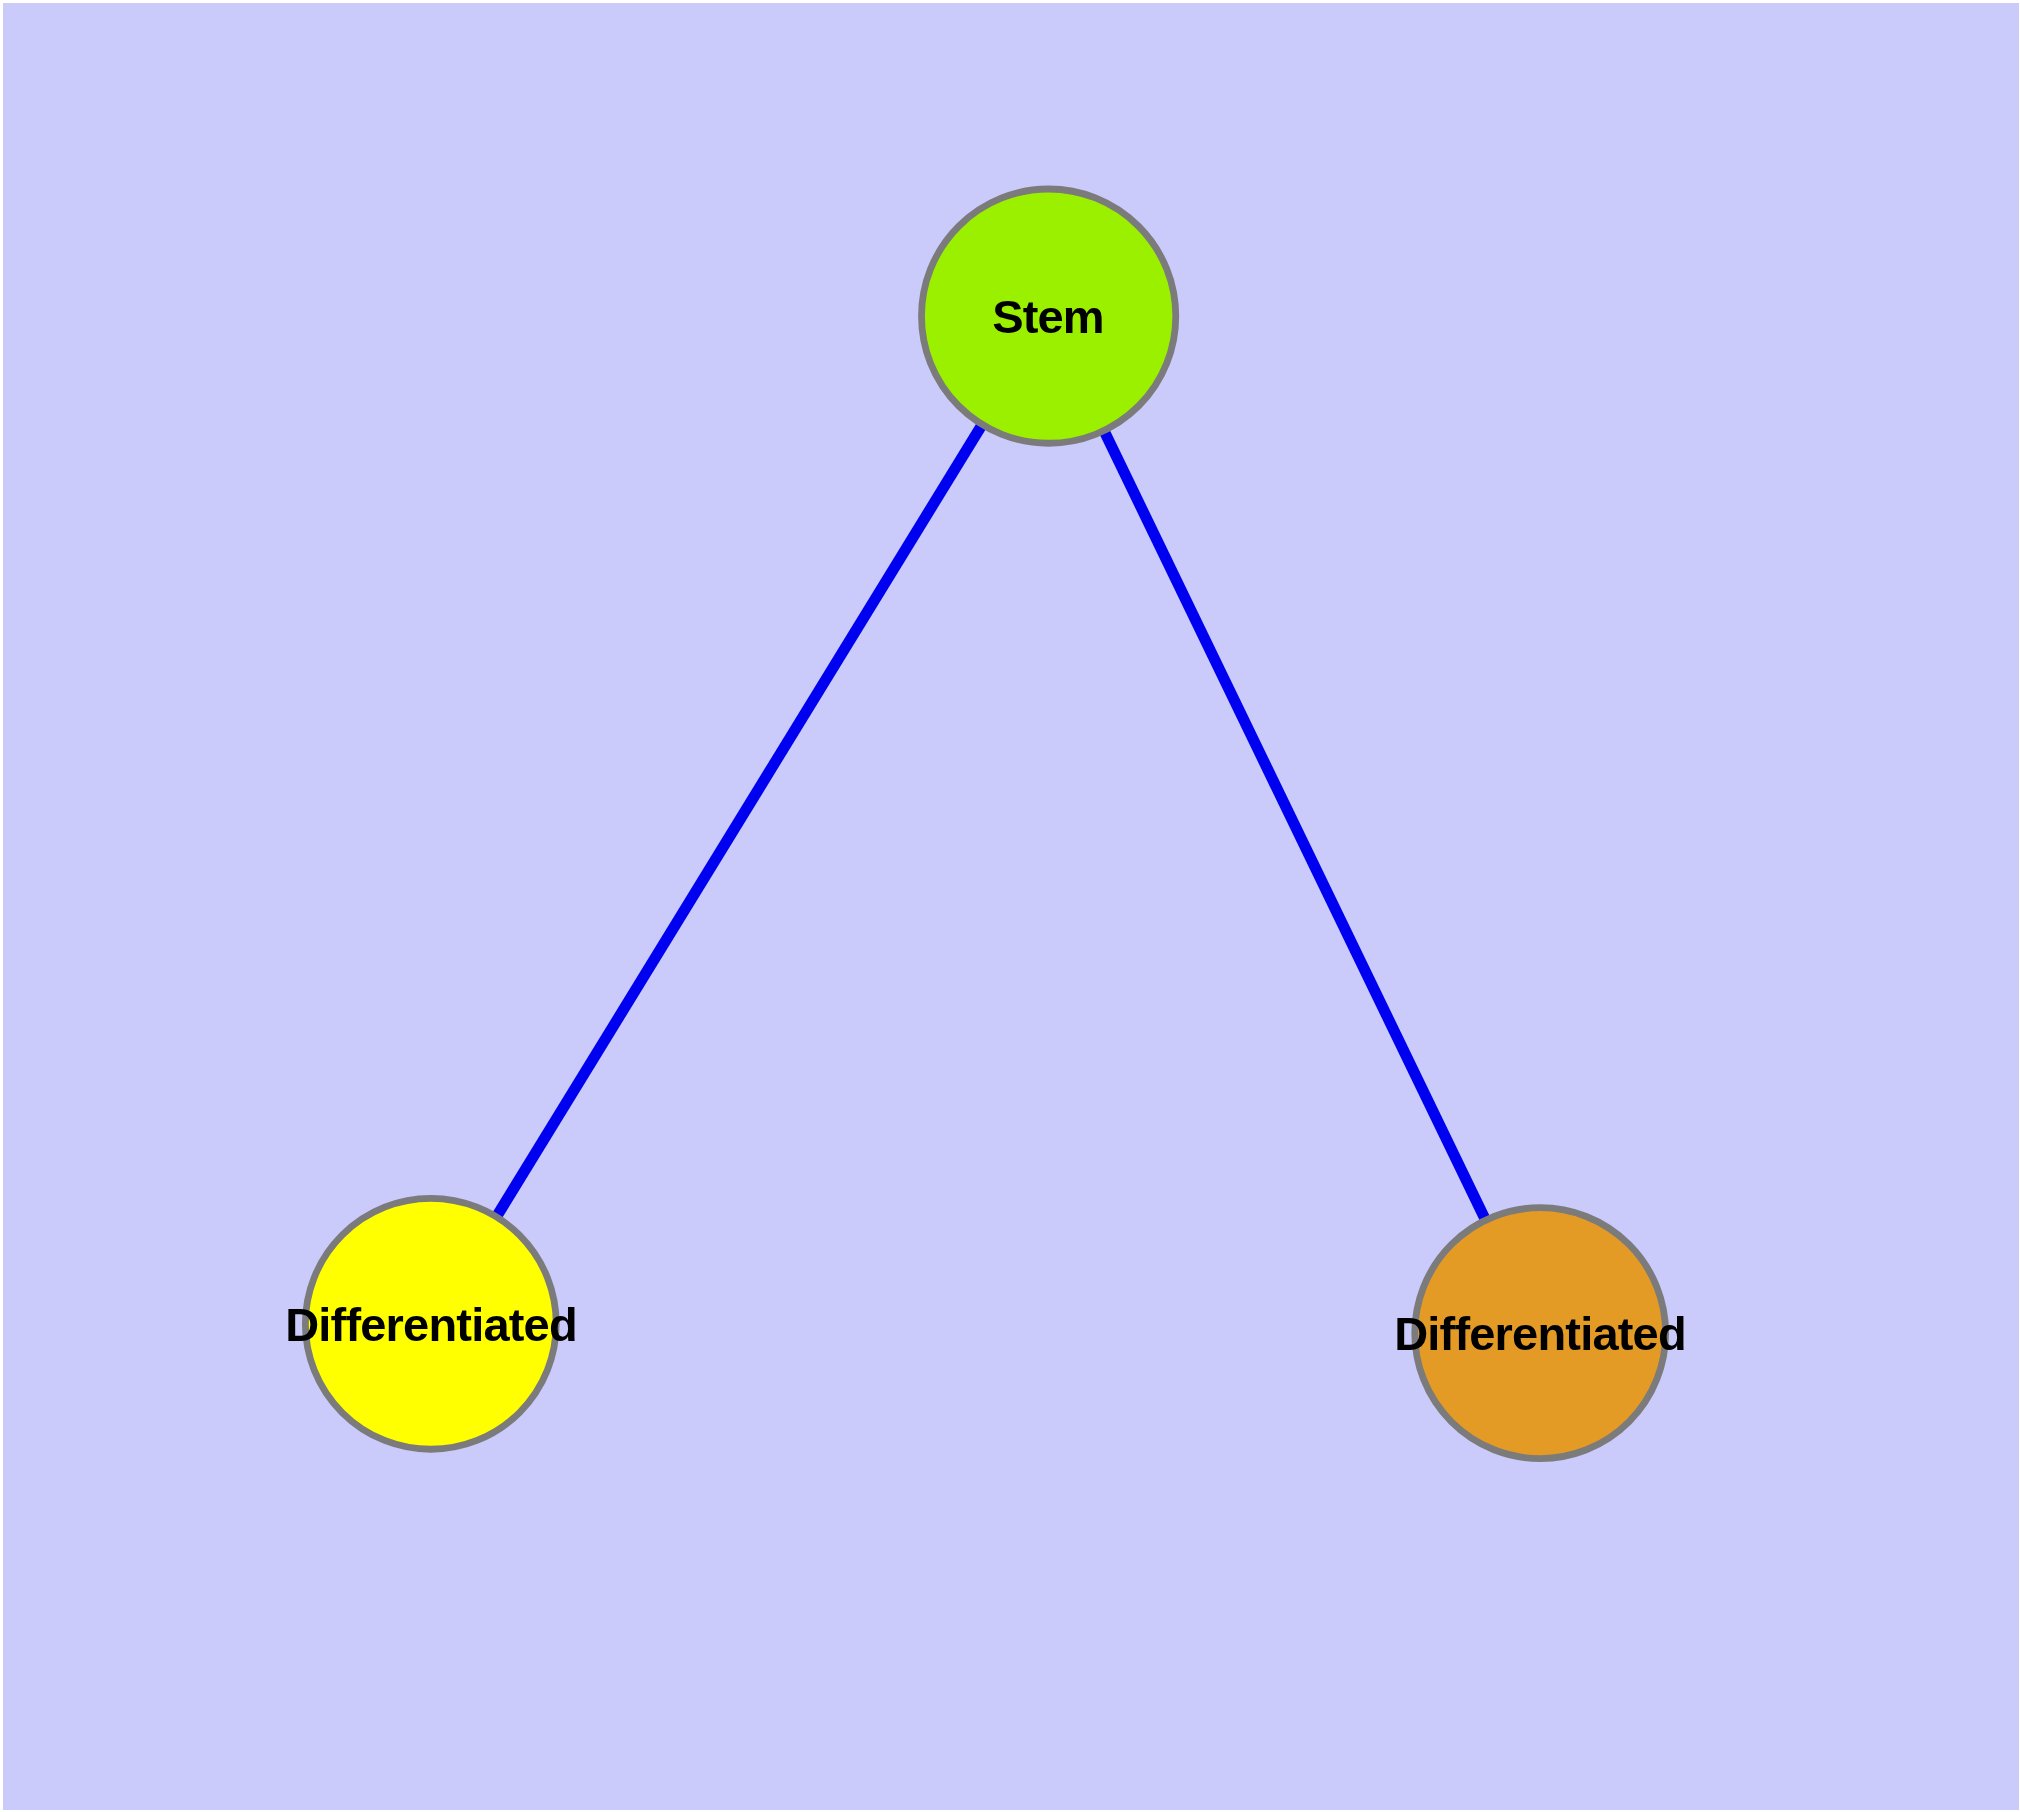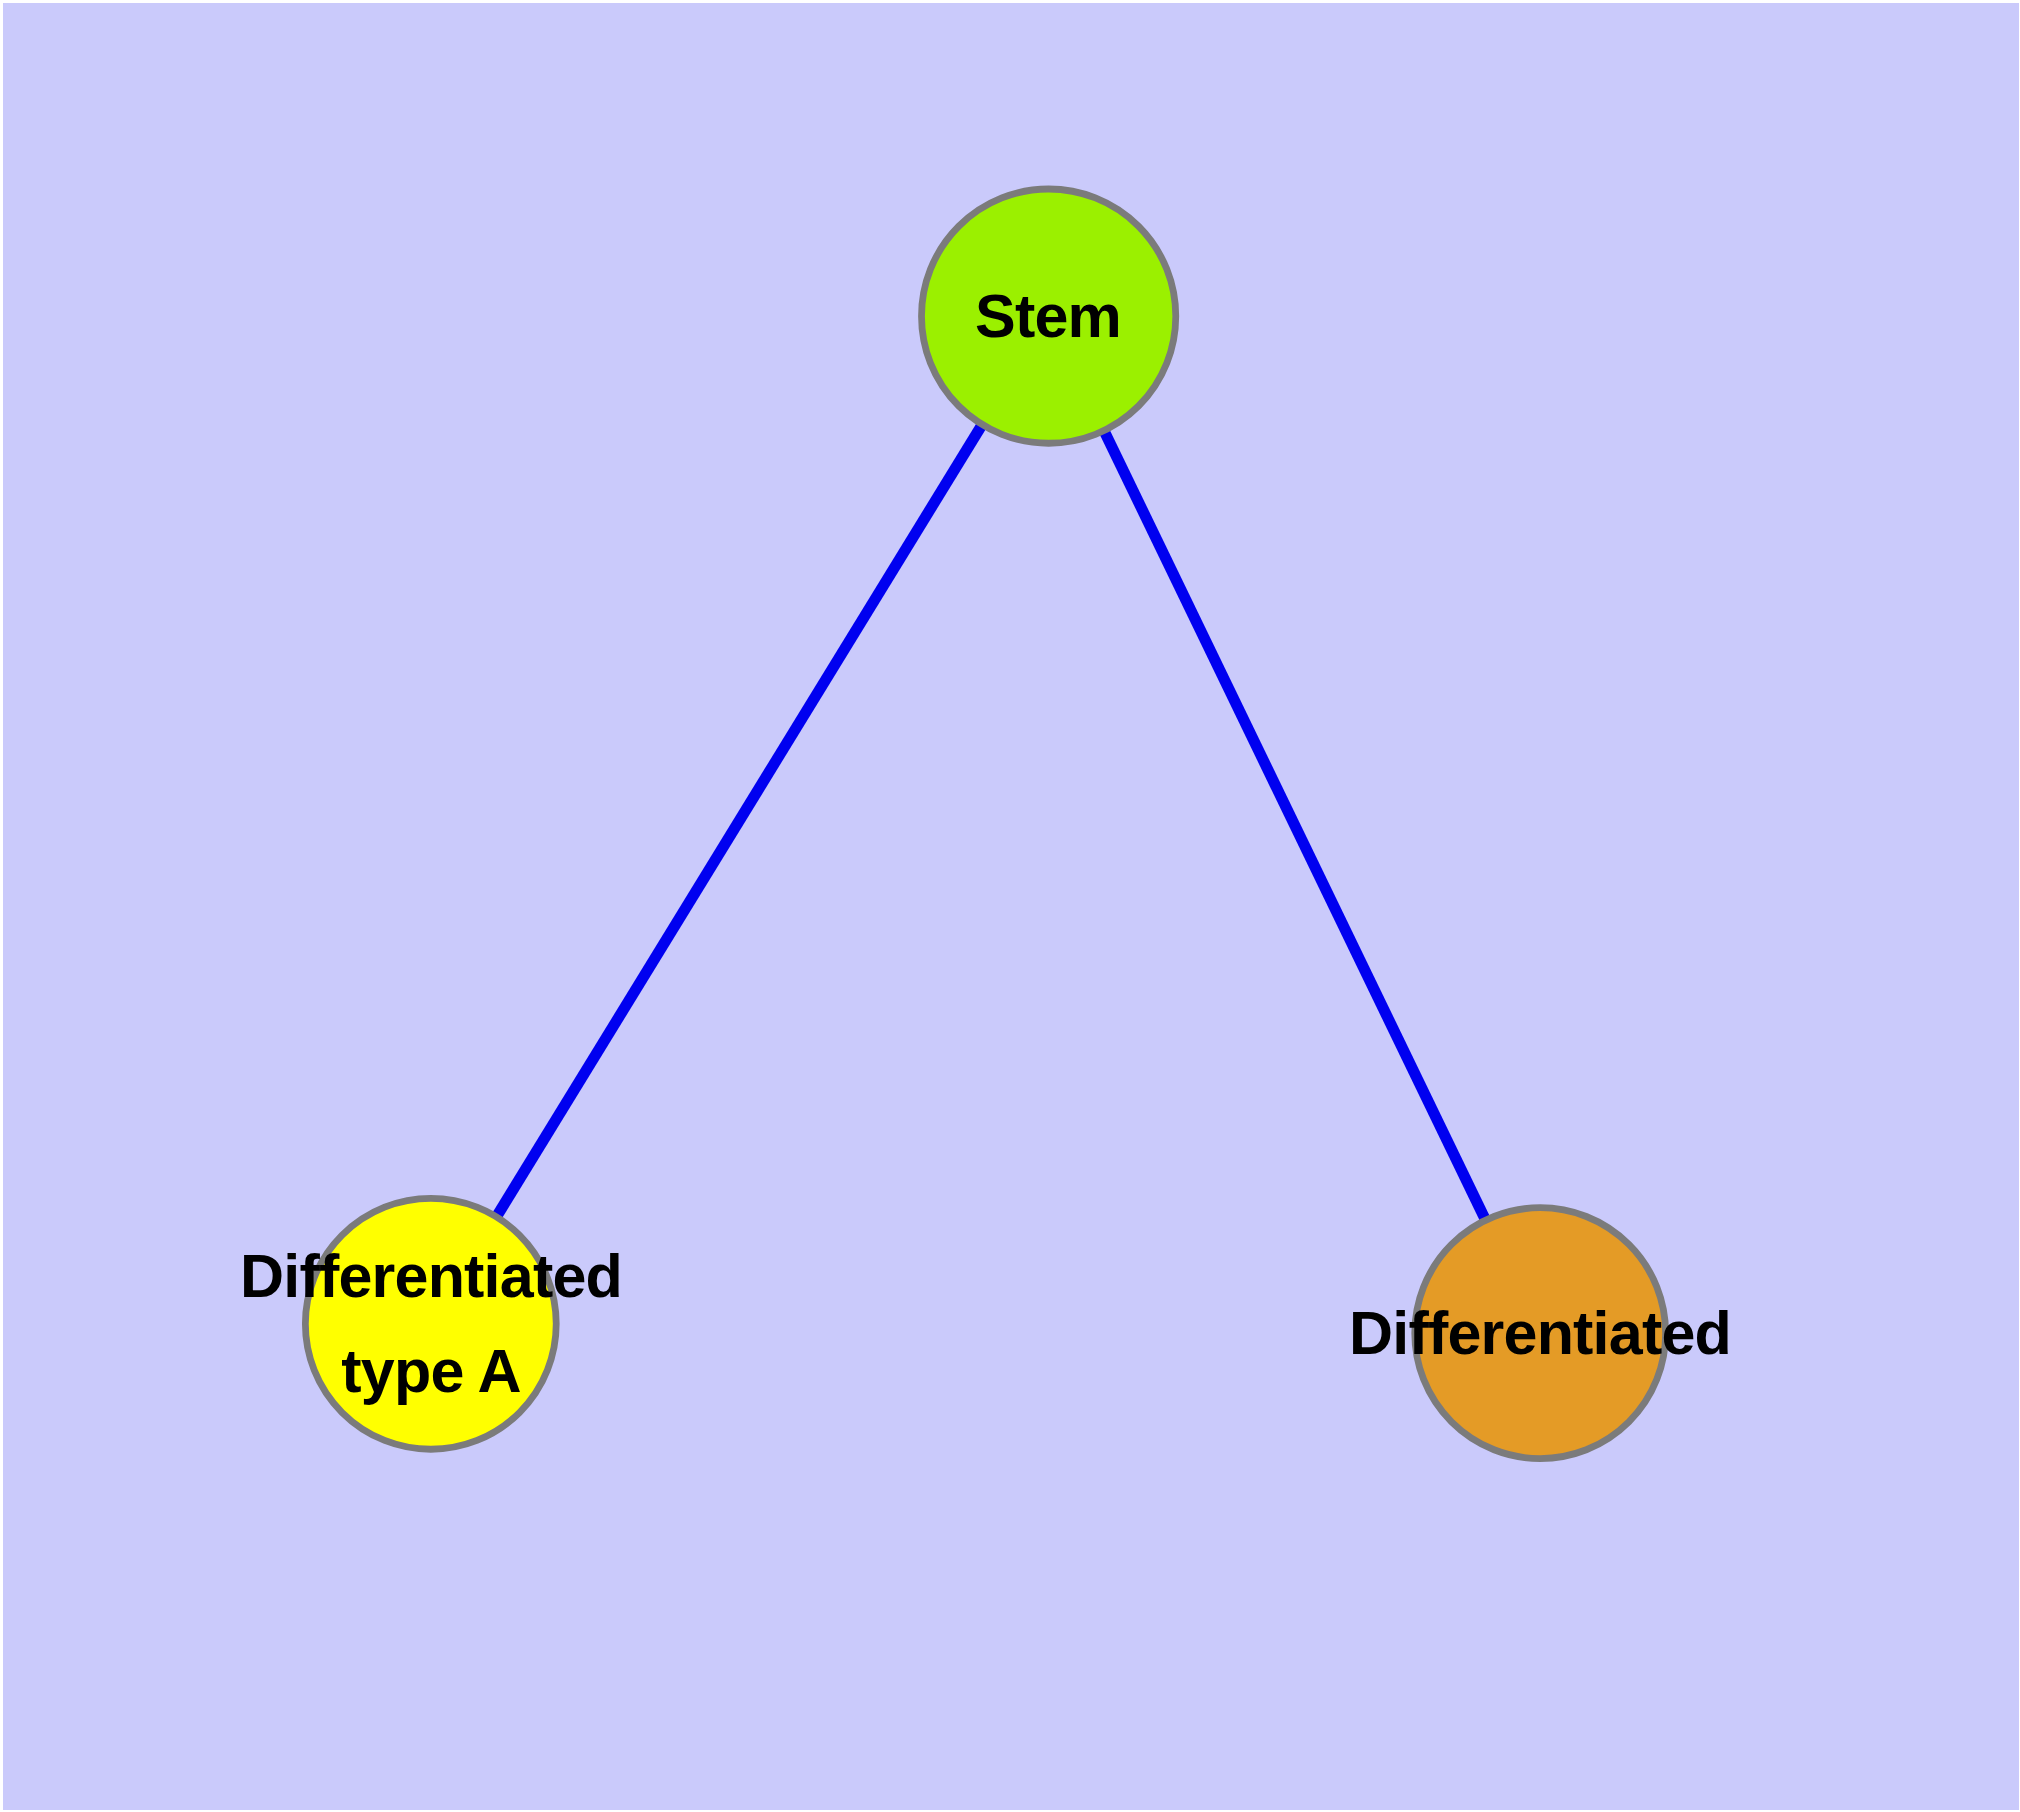--- a/index.html
+++ b/index.html
@@ -39,21 +39,21 @@
   .edge-line {
     stroke-width: 13px;
     stroke-linecap: butt;
   }
   .node-label {
     position: absolute;
     transform: translate(-50%, -50%);
     text-align: center;
     color: #000000;
     font-weight: bold;
-    font-size: 61px;
+    font-size: 47px;
     line-height: 95px;
     white-space: nowrap;
     letter-spacing: -0.8px;
   }
   .node-label .line {
     display: block;
   }
 </style>
 </head>
 <body>
@@ -69,20 +69,19 @@
     <circle class="node-circle" cx="508" cy="1562" r="148" fill="#ffff00" stroke="#7b7b7b"></circle>
     <circle class="node-circle" cx="1817" cy="1573" r="148" fill="#e49b26" stroke="#7b7b7b"></circle>
   </svg>
 
   <div class="node-label" style="left:1048px; top:316px;">
     <span class="line">Stem</span>
   </div>
 
   <div class="node-label" style="left:431px; top:1324px;">
     <span class="line">Differentiated</span>
-    <span class="line">type A</span>
   </div>
 
   <div class="node-label" style="left:1540px; top:1333px;">
     <span class="line">Differentiated</span>
   </div>
 </div>
 
 
 </body></html>

